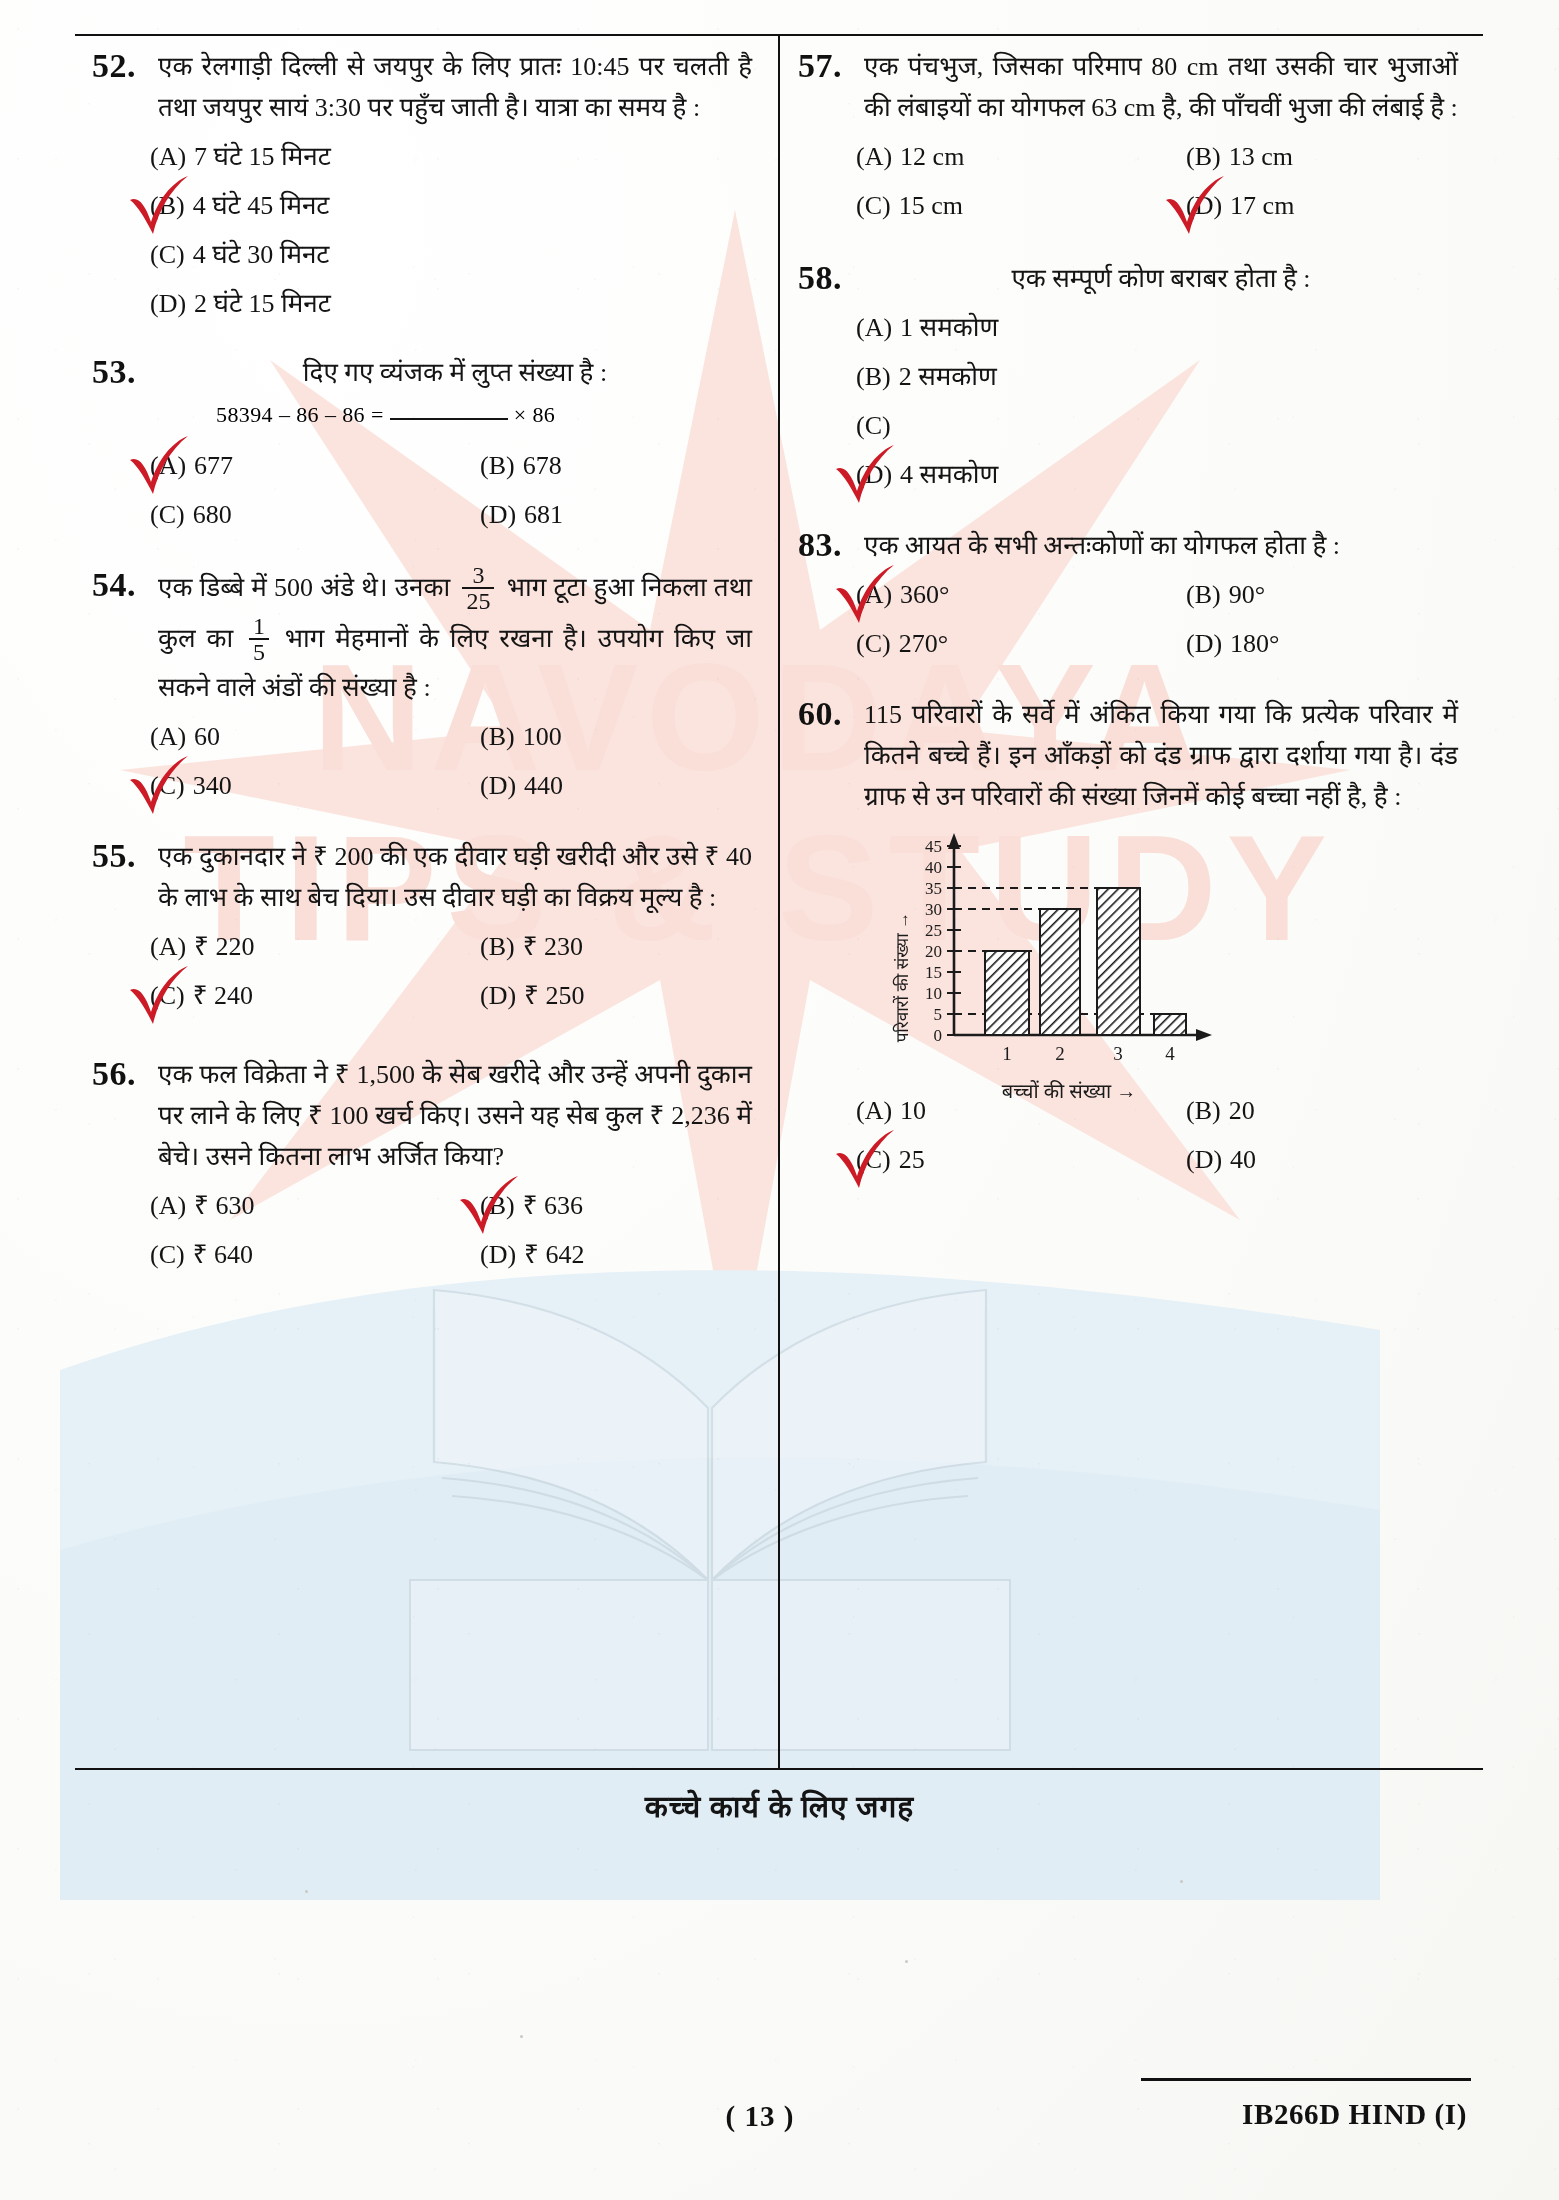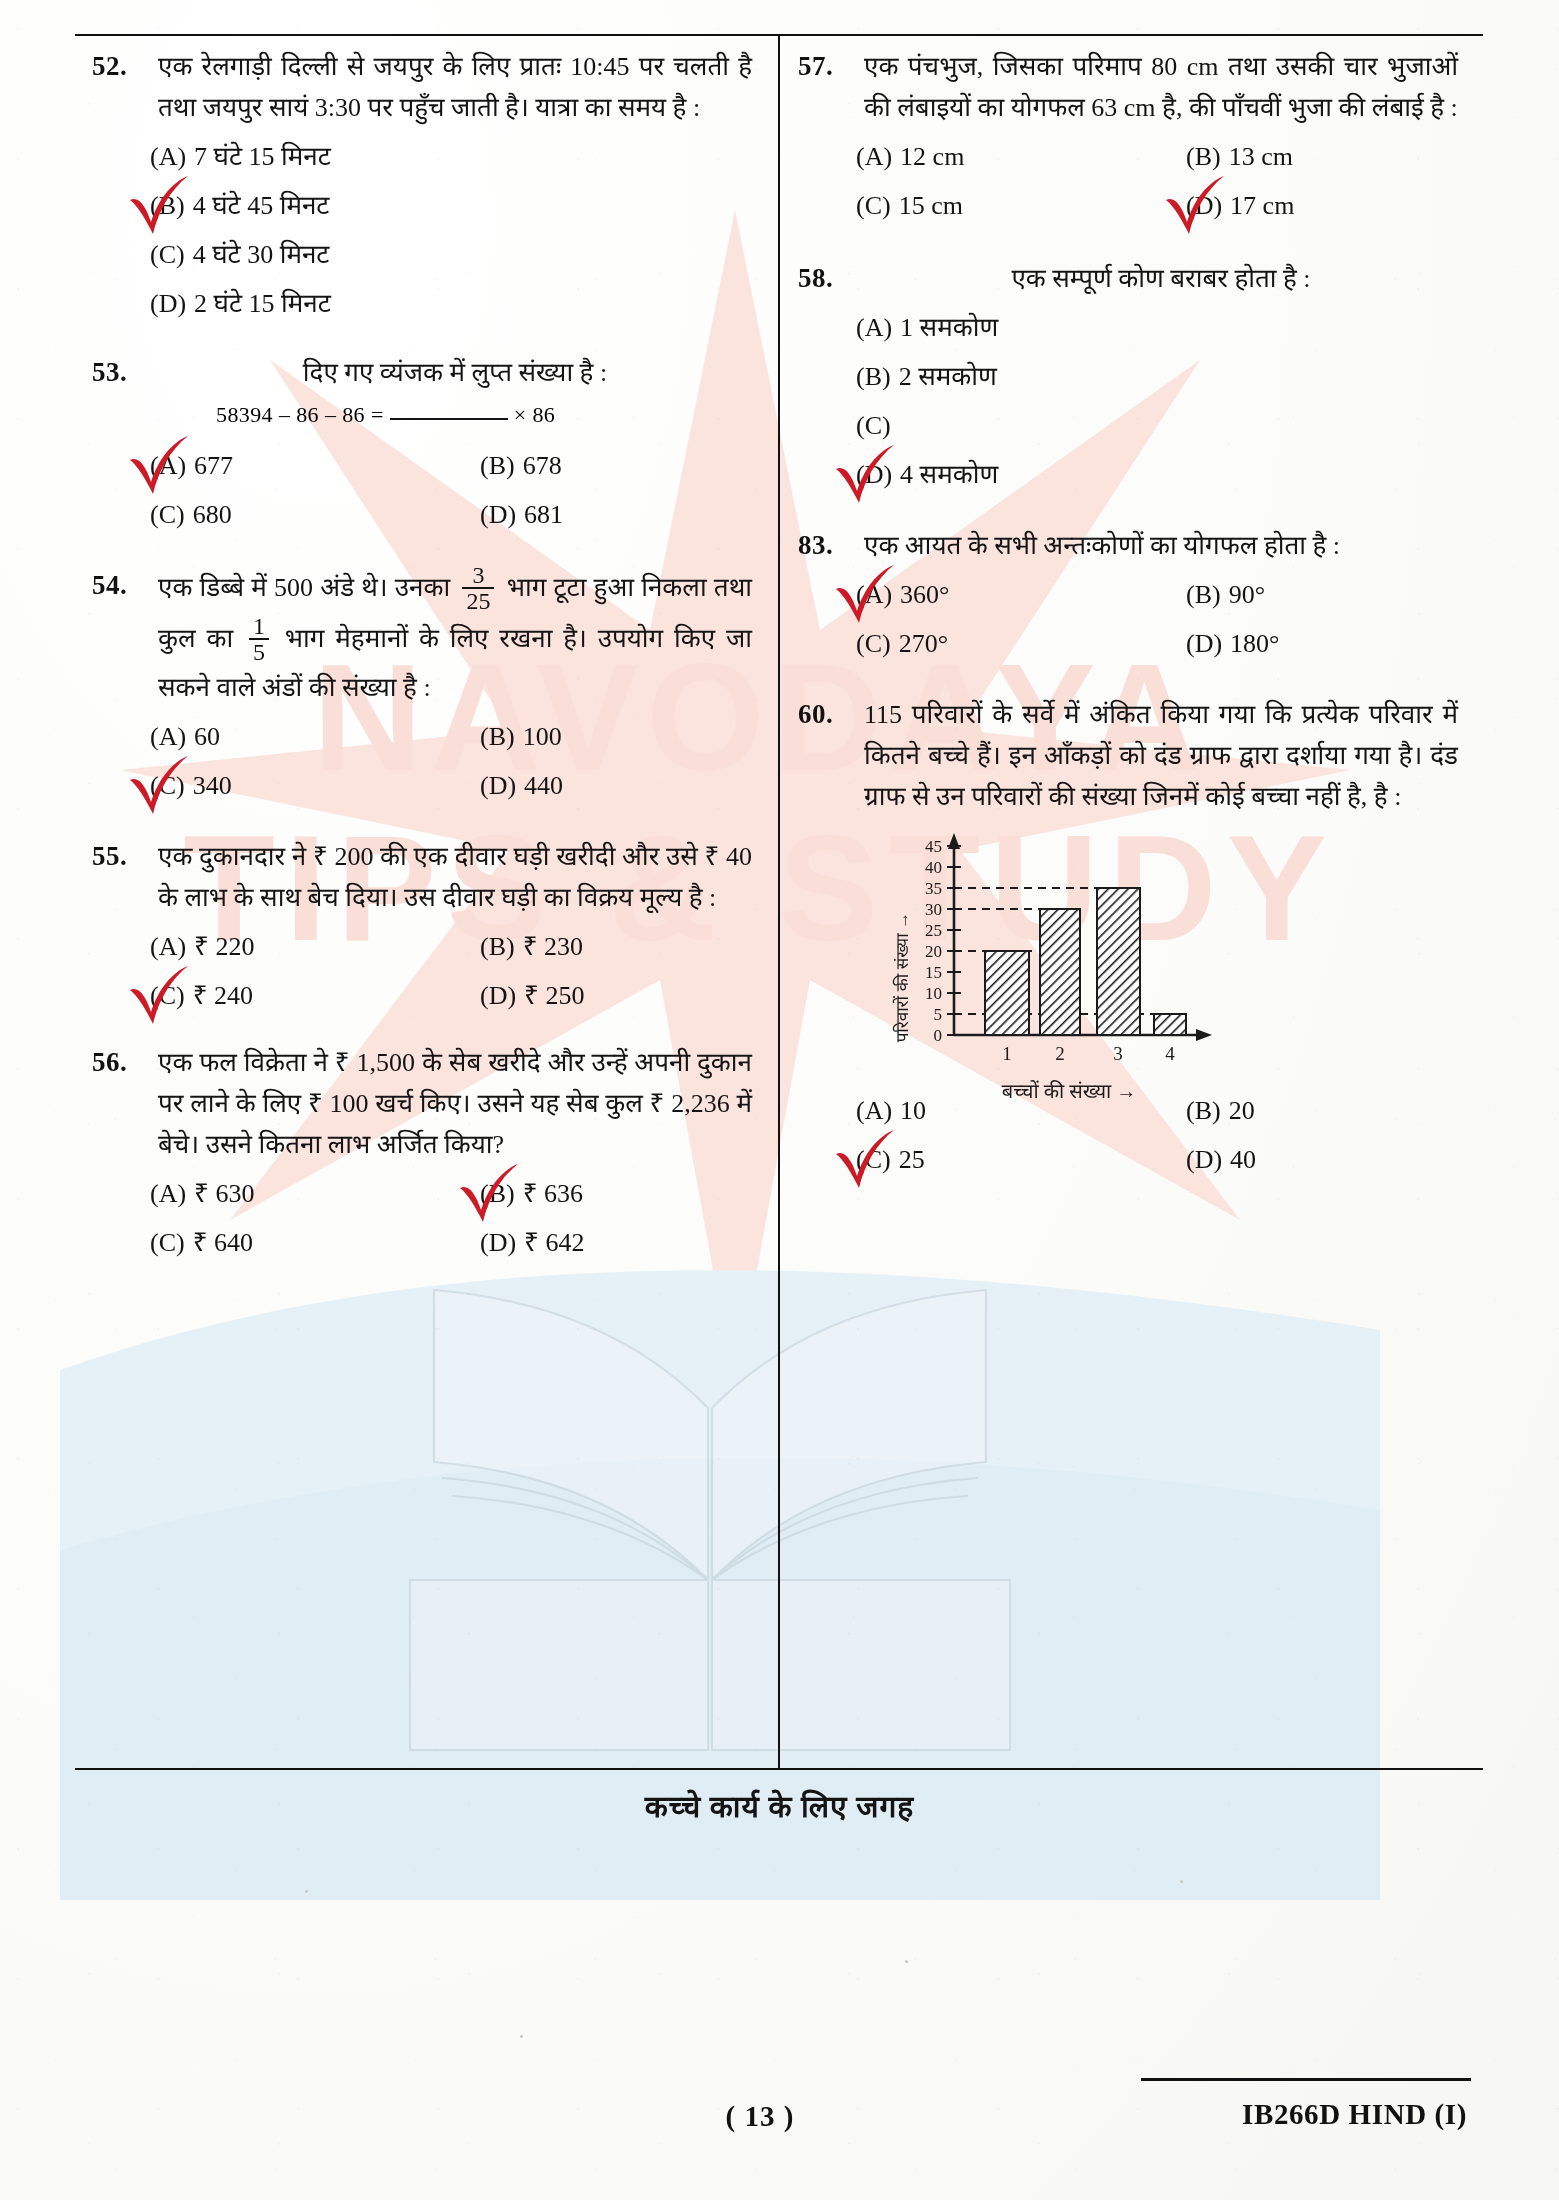--- a/index.html
+++ b/index.html
@@ -69,21 +69,21 @@
   .col { position:absolute; top:46px; width:660px; }
   #col-left  { left:92px;  }
   #col-right { left:798px; }
 
   
   .q { position:relative; margin-bottom:20px; }
   .q-head { display:flex; align-items:flex-start; }
   .q-num {
     flex:0 0 66px;
     font-weight:bold;
-    font-size:27px;
+    font-size:34px;
     line-height:40px;
     color:#111;
     letter-spacing:.5px;
   }
   .q-body { flex:1 1 auto; }
   .q-text {
     font-size:26px;
     line-height:41px;
     color:#141414;
     text-align:justify;
@@ -372,21 +372,21 @@
             <span class="val">₹ 240</span>
           </div>
           <div class="opt w-half">
             <span class="lbl">(D)</span>
             <span class="val">₹ 250</span>
           </div>
         </div>
       </div>
     </div>
 
-    <div class="q" style="margin-top:26px;">
+    <div class="q" style="margin-top:38px;">
       <div class="q-head">
         <div class="q-num">56.</div>
         <div class="q-body">
           <div class="q-text">एक फल विक्रेता ने ₹ 1,500 के सेब खरीदे और उन्हें अपनी दुकान पर लाने के लिए ₹ 100 खर्च किए। उसने यह सेब कुल ₹ 2,236 में बेचे। उसने कितना लाभ अर्जित किया?</div>
         </div>
       </div>
       <div class="opts">
         <div class="opt-row">
           <div class="opt w-half">
             <span class="lbl">(A)</span>

